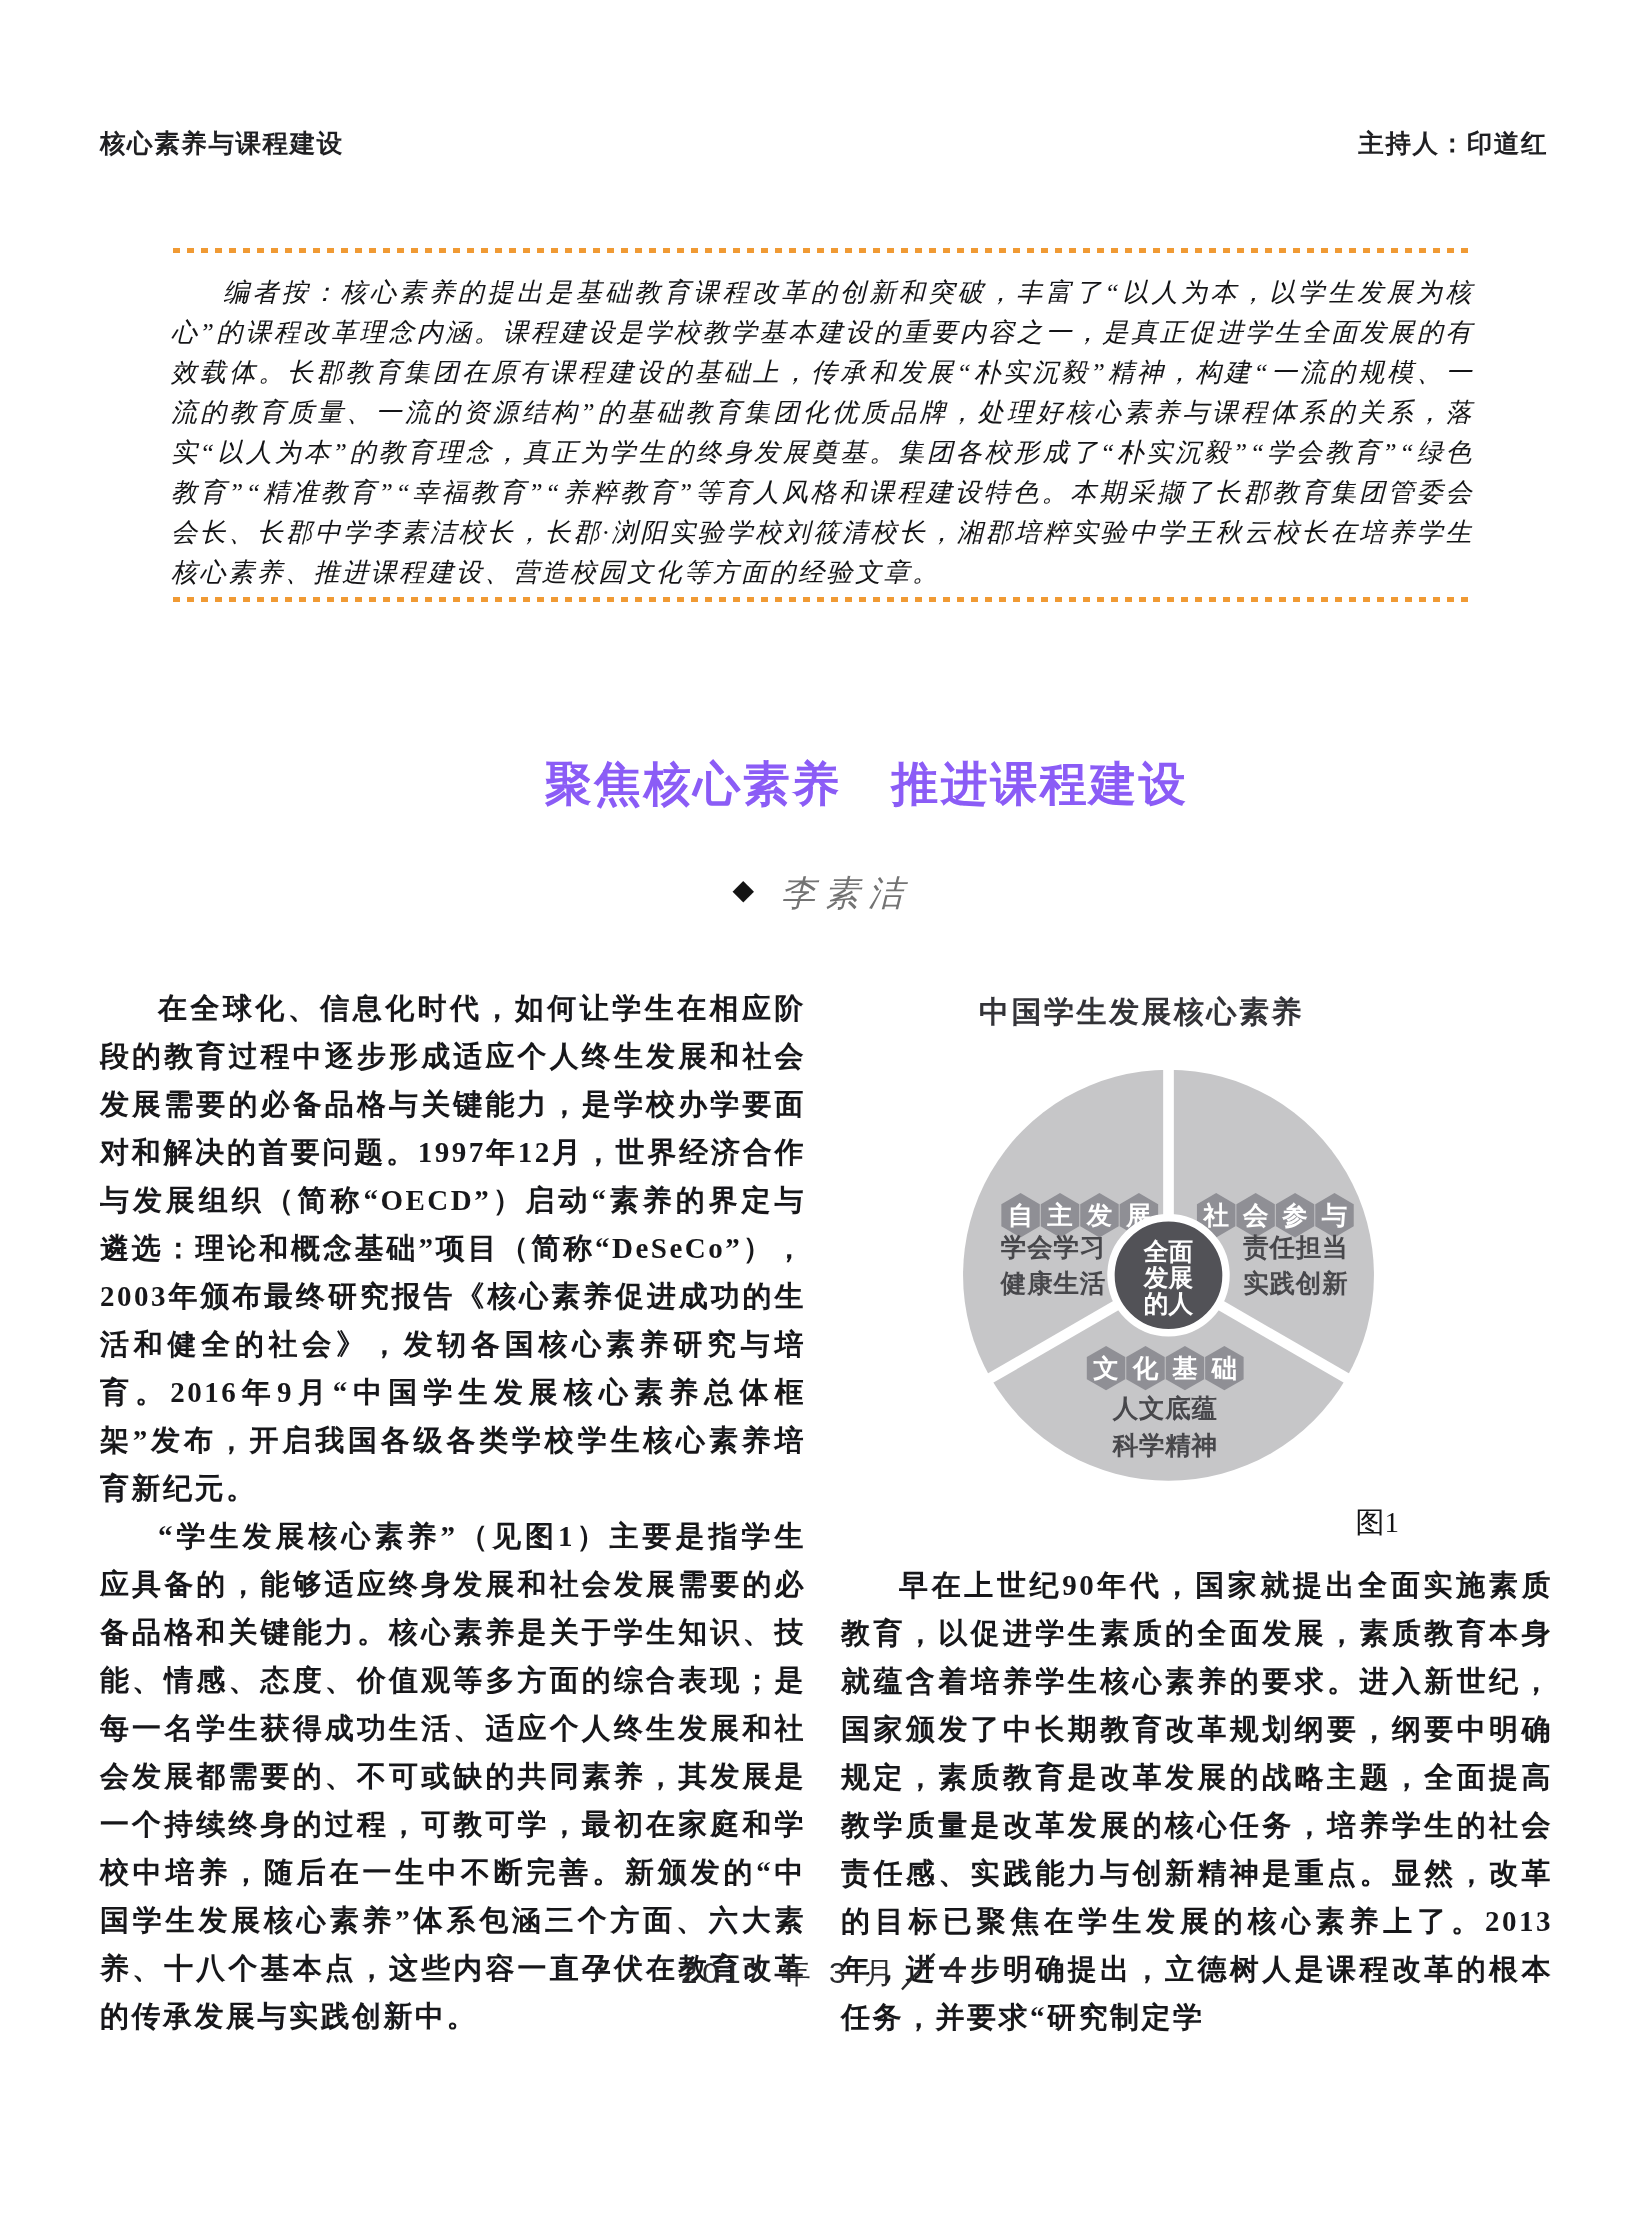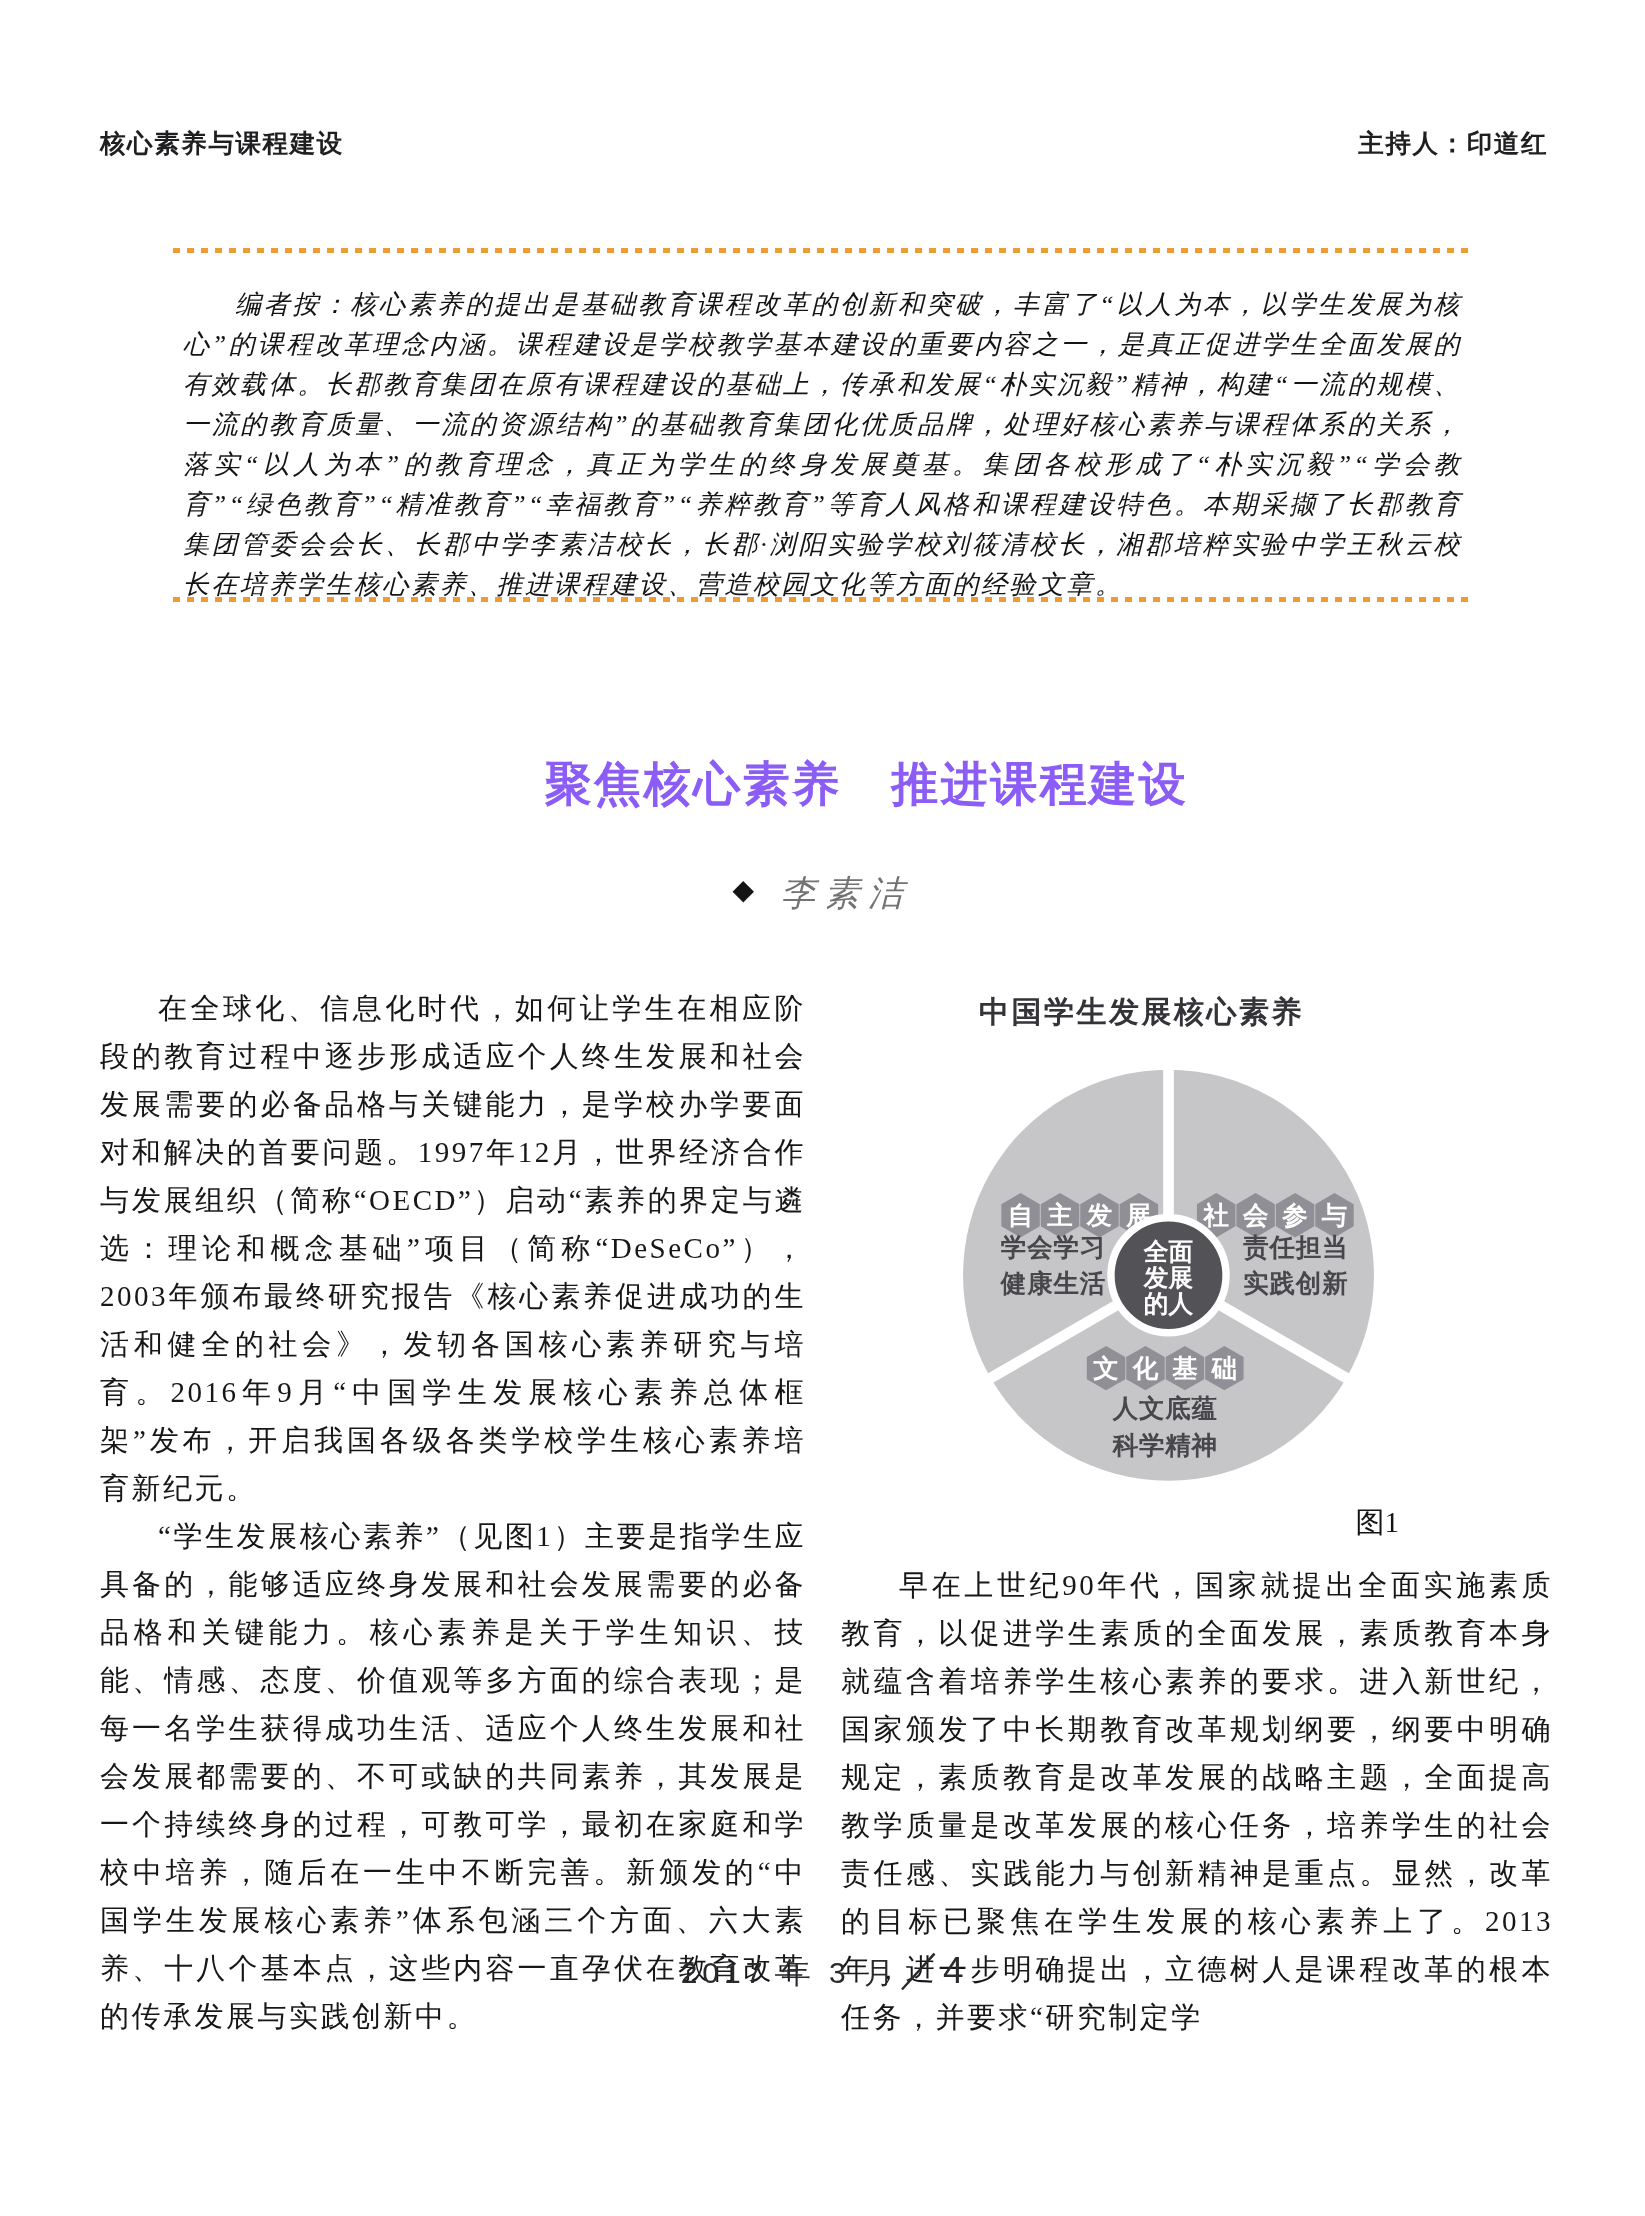--- a/index.html
+++ b/index.html
@@ -18,35 +18,35 @@
     position:absolute; left:173px; width:1300px; height:5px;
     background:repeating-linear-gradient(to right,#f09a34 0 7.4px, transparent 7.4px 14px);
   }
   .dotted.top { top:248px; }
   .dotted.bottom { top:597px; }
   .editor-note {
     position:absolute; left:171px; width:1303px; top:273px;
     font-size:26px; line-height:40px; letter-spacing:2.5px;
     text-align:justify; font-style:italic; color:#141416;
   }
-  .editor-note p { margin:12px; text-indent:2em;font-style:italic; }
+  .editor-note p { margin:0; text-indent:2em;font-style:italic; }
   .article-title {
     position:absolute; top:745px; left:0; width:1645px; margin:8px;
     text-align:center; font-size:47px; font-weight:bold;
     color:#8b5cf6; letter-spacing:2.5px;padding-left:36px;
   }
   .author { position:absolute; top:870px; left:0; width:1645px; text-align:center; }
   .author .diamond {
     font-family:"DejaVu Sans", sans-serif;
     font-size:28px; color:#141414; vertical-align:5.8px; margin-right:23px;
   }
   .author .name { font-size:35px; font-style:italic; letter-spacing:9px; color:#737373; }
   .body-text p {
     margin:0; font-size:29px; line-height:48px; letter-spacing:2.5px;
-    text-align:justify; text-indent:2em; color:#17171a;
+    text-align:justify; text-indent:2em; color:#17171a;font-weight:bold;
   }
   .col-left  { position:absolute; left:100px;  top:984px; width:706px; }
   .col-right-text { position:absolute; left:841px; top:1561px; width:712px; }
   .figure { position:absolute; left:841px; top:992px; width:712px; }
   .fig-title {
     font-family:"Liberation Sans", sans-serif;
     font-size:30px; font-weight:bold; color:#333338; letter-spacing:2.5px;
     padding-left:138px;
   }
   .fig-svg { display:block; margin:8.2px 0 0 97px; }

